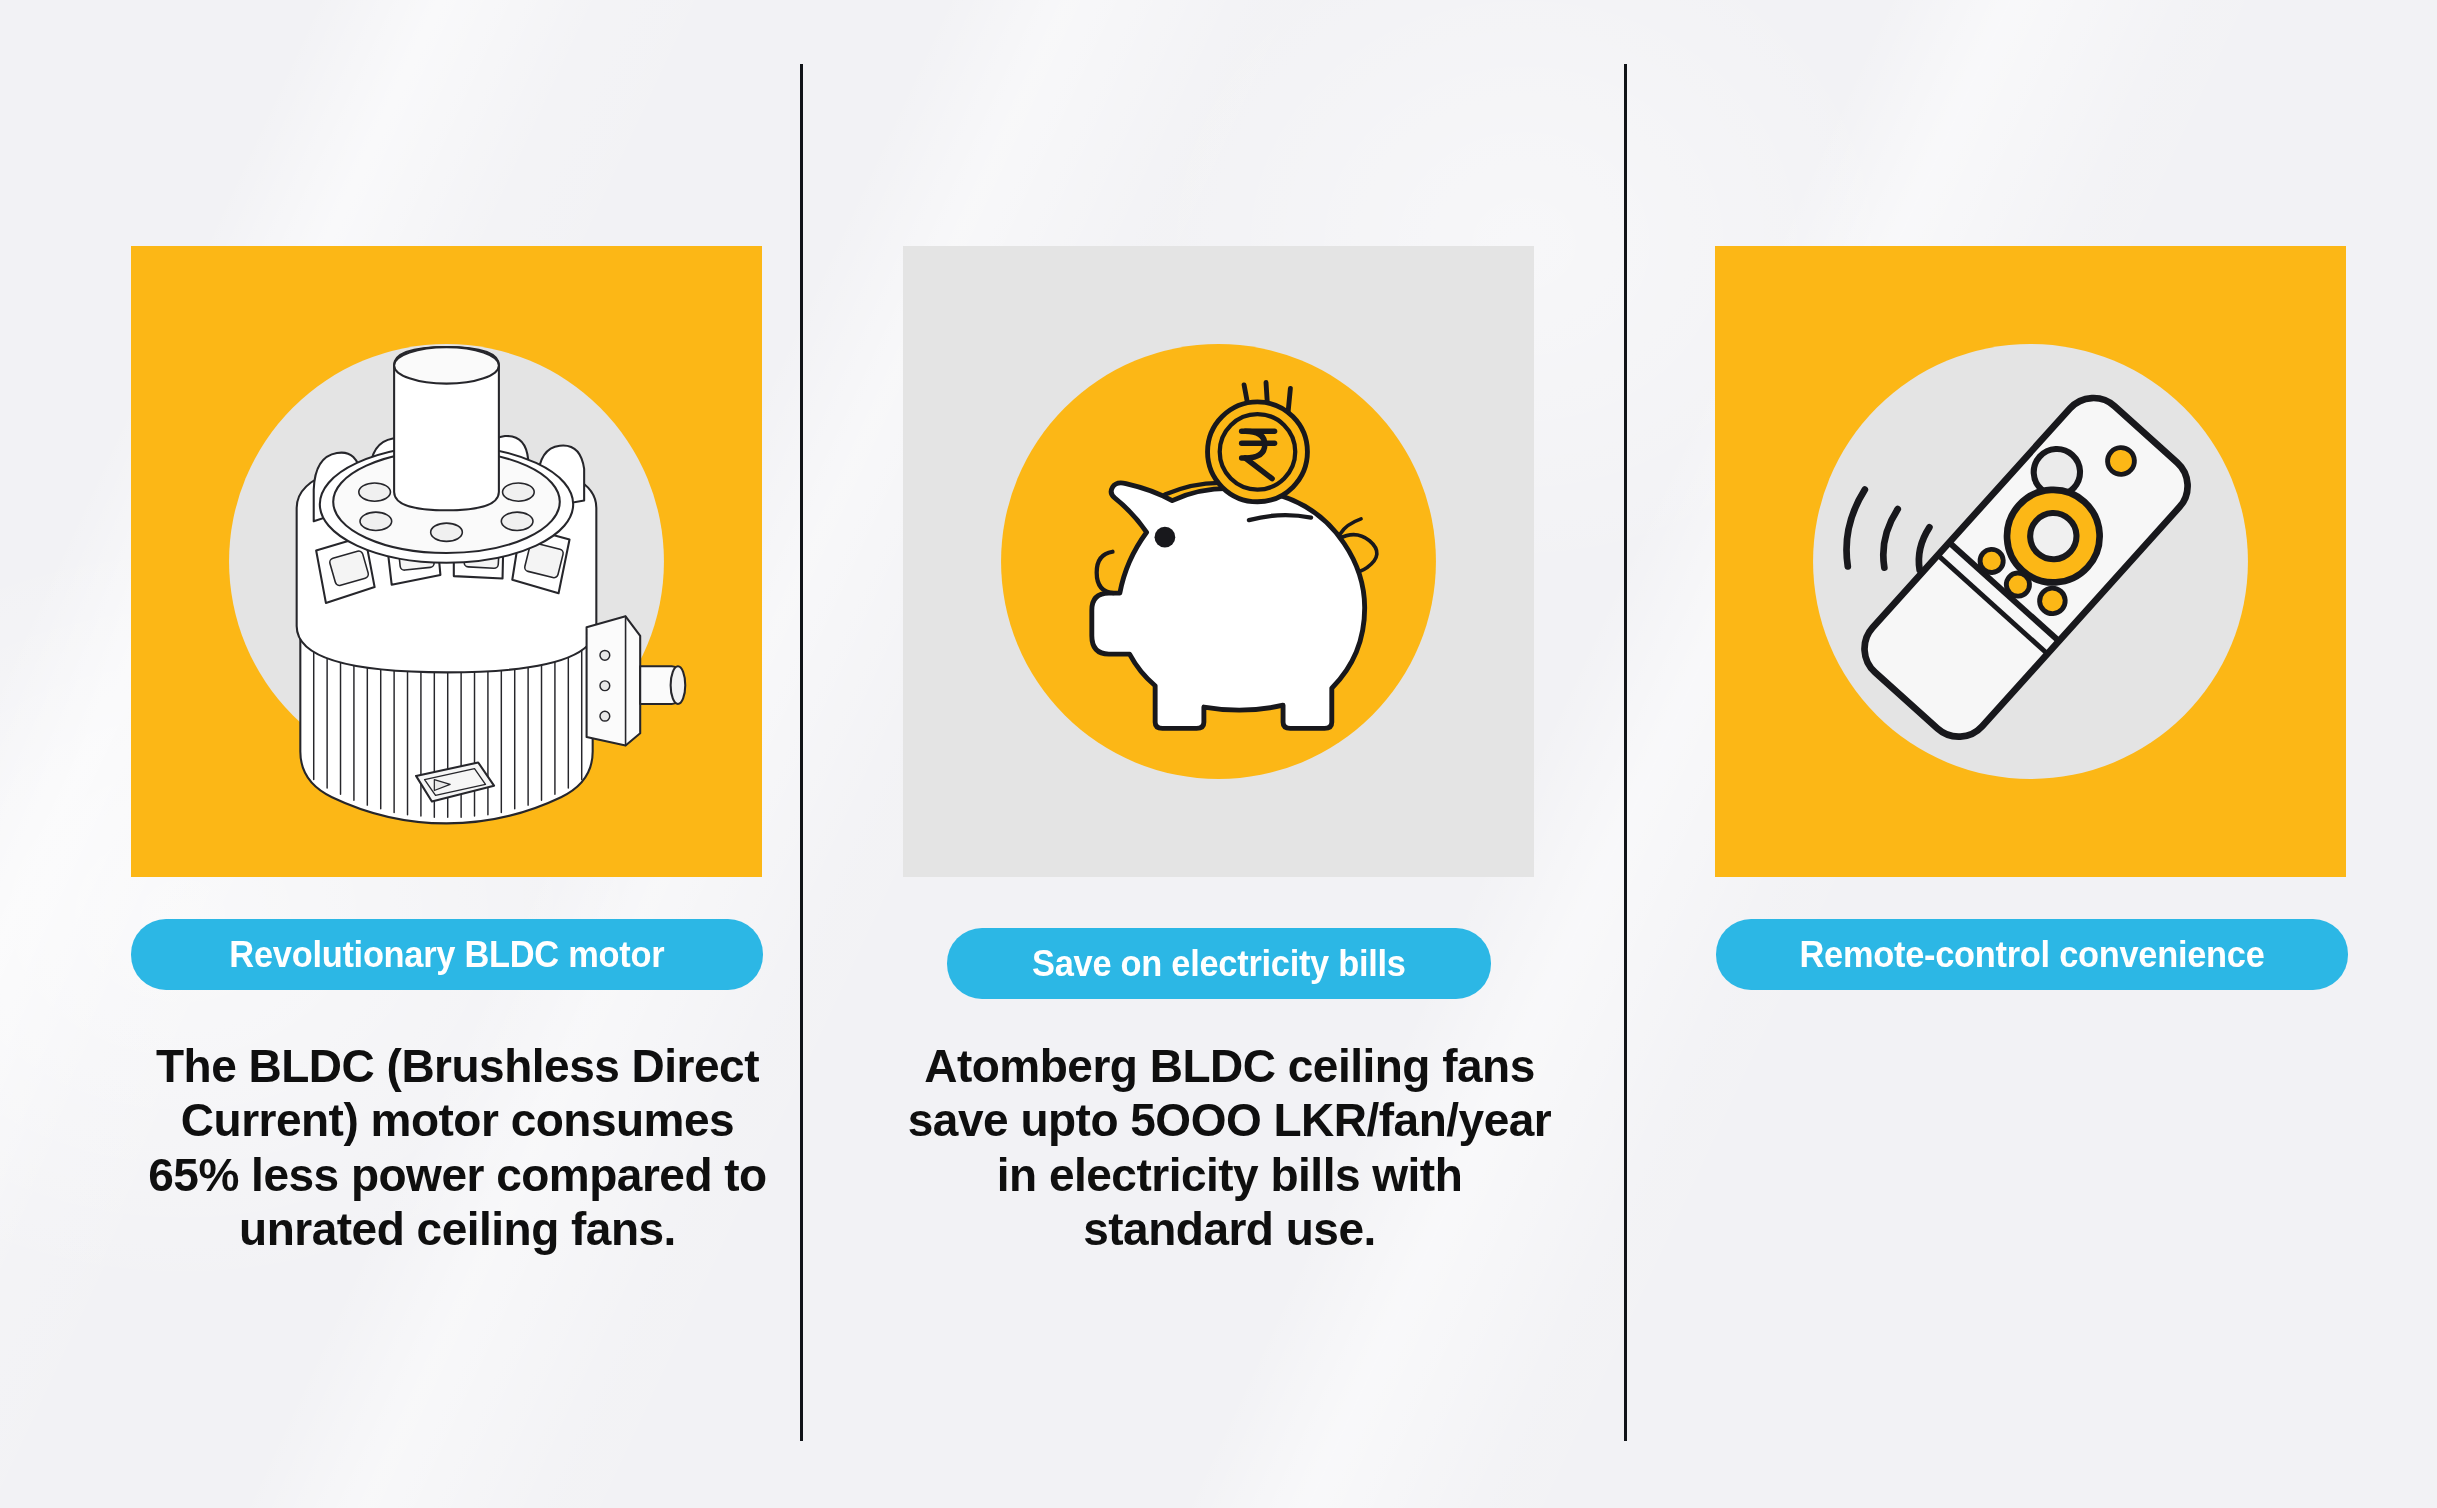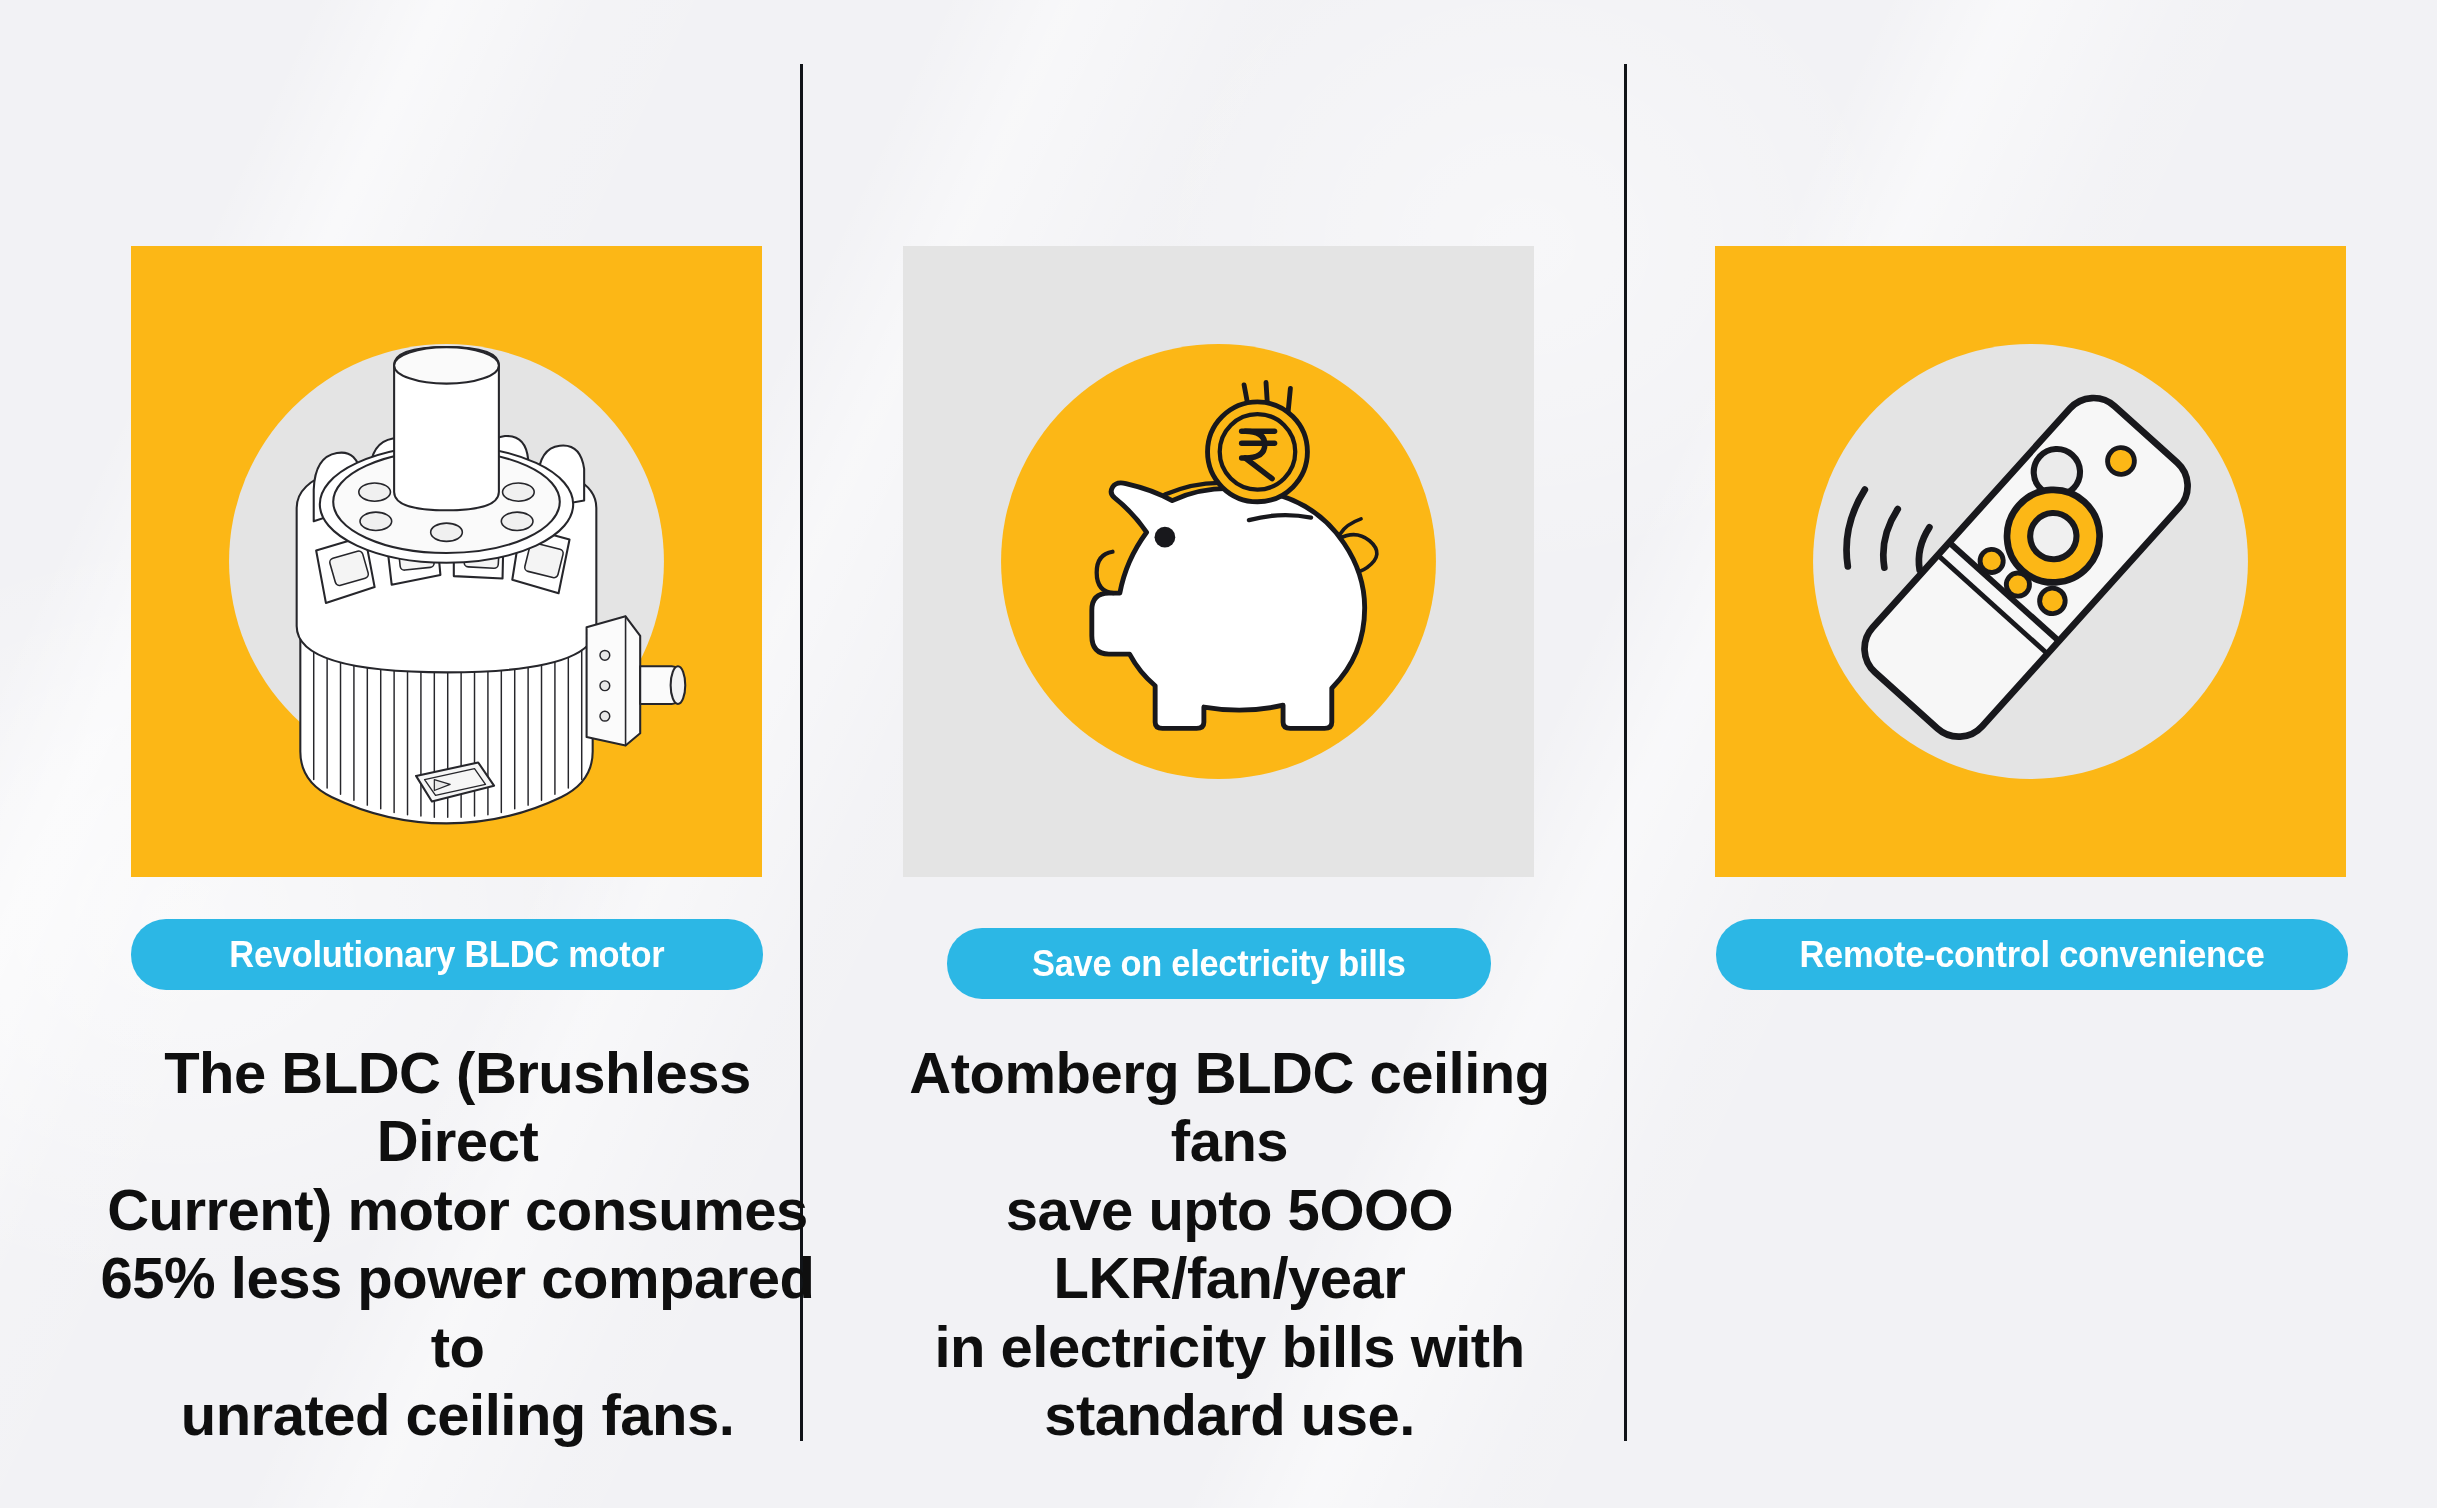--- a/index.html
+++ b/index.html
@@ -102,21 +102,21 @@
   }
 
   
   .body-copy {
     position: absolute;
     top: 1039px;
     width: 753px;
     left: 29px;
     text-align: center;
     color: #0f0f0f;
-    font-size: 58px;
+    font-size: 46px;
     font-weight: 700;
     line-height: 1.18;
     font-stretch: condensed;
     letter-spacing: -0.5px;
     white-space: pre-line;
   }
 </style>
 </head>
 <body>
 

